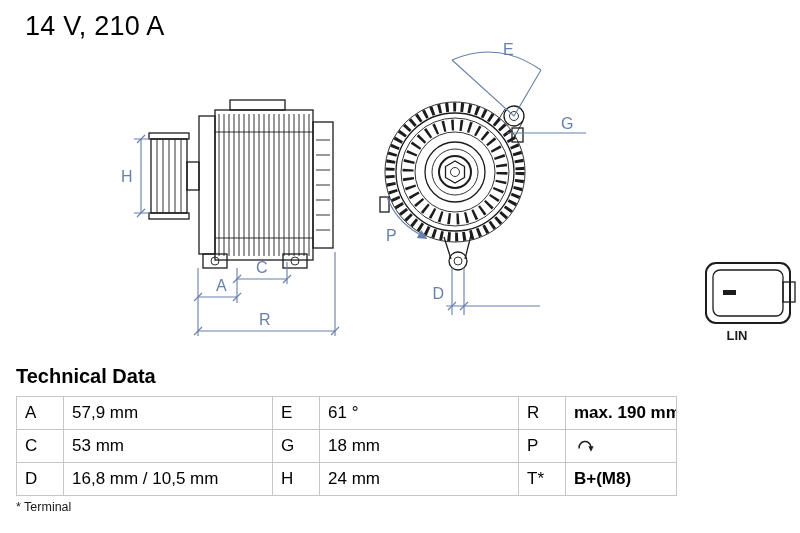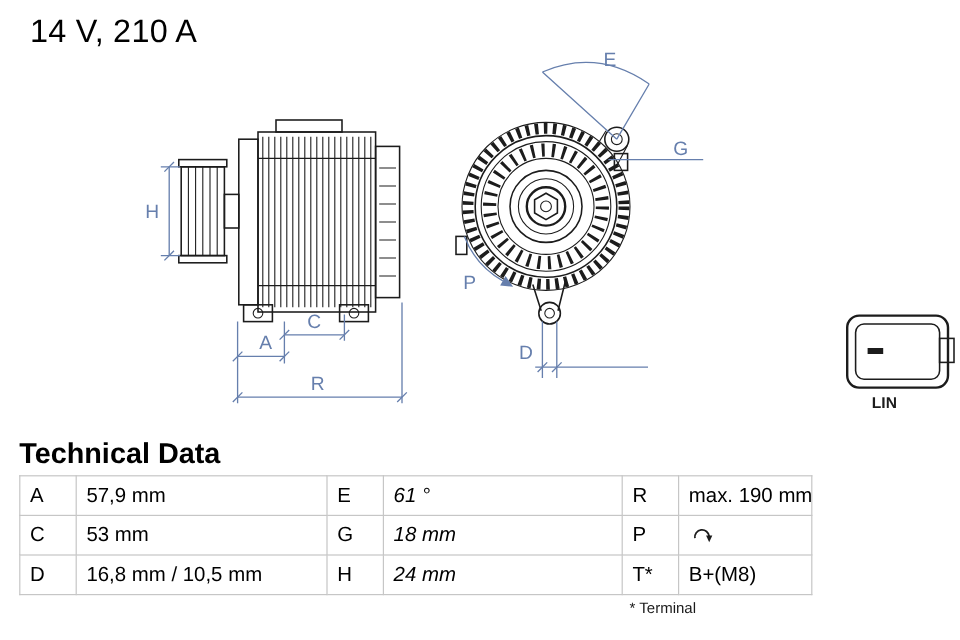--- a/index.html
+++ b/index.html
@@ -10,37 +10,37 @@
   .rating{position:absolute;left:25px;top:11px;font-size:27px;letter-spacing:.2px;}
   svg.drawing{position:absolute;left:0;top:0;}
   svg text{font-family:"Liberation Sans",sans-serif;}
   .ink{stroke:var(--ink);fill:none;stroke-width:1.3;}
   .ink-thin{stroke:var(--ink);fill:none;stroke-width:.9;}
   .ink-fill{fill:var(--ink);stroke:none;}
   .dim{stroke:var(--dim);fill:none;stroke-width:1.1;}
   .dim-fill{fill:var(--dim);stroke:none;}
   .dim-label{fill:var(--dim);font-size:16px;}
   .part-label{fill:var(--ink);font-size:13px;font-weight:bold;}
-  .tech-title{position:absolute;left:16px;top:365px;font-size:24px;font-weight:bold;}
+  .tech-title{position:absolute;left:16px;top:365px;font-size:20px;font-weight:bold;}
   table.specs{
     position:absolute;left:16px;top:396px;width:584px;
     border-collapse:collapse;table-layout:fixed;font-size:17px;
   }
   table.specs td{
     border:1px solid #c6c6c6;height:32px;padding:0 4px 0 8px;
     white-space:nowrap;overflow:hidden;vertical-align:middle;
   }
   td.k{width:34px;}
   td.v1{width:196px;}
-  td.v2{width:186px;font-style:italic;}
-  td.v3{width:98px;}
+  td.v2{width:186px;}
+  td.v3{width:98px;font-weight:bold;}
   .rot-icon{vertical-align:middle;display:inline-block;}
   .footnote{
     position:absolute;left:16px;top:500px;width:584px;box-sizing:border-box;
-    text-align:right;padding-right:20px;font-size:12.5px;color:#1a1a1a;
+    padding-right:20px;font-size:12.5px;color:#1a1a1a;
   }
 </style>
 </head>
 <body>
 
 <div class="rating">14 V, 210 A</div>
 
 <svg class="drawing" width="800" height="360" viewBox="0 0 800 360">
 
   <g>

